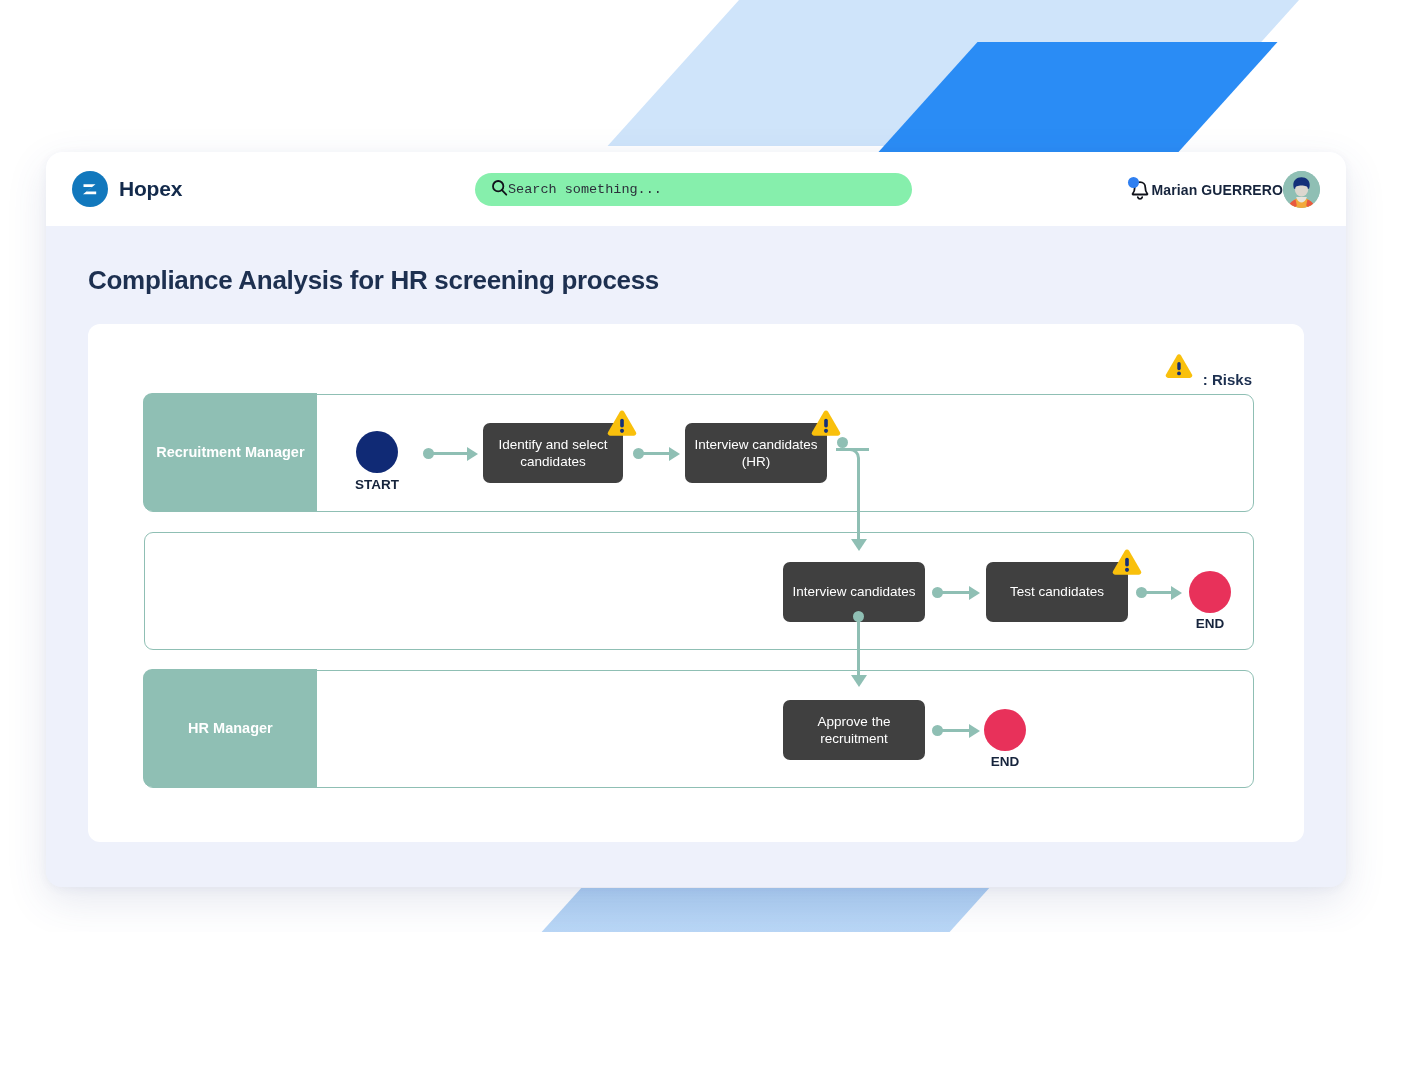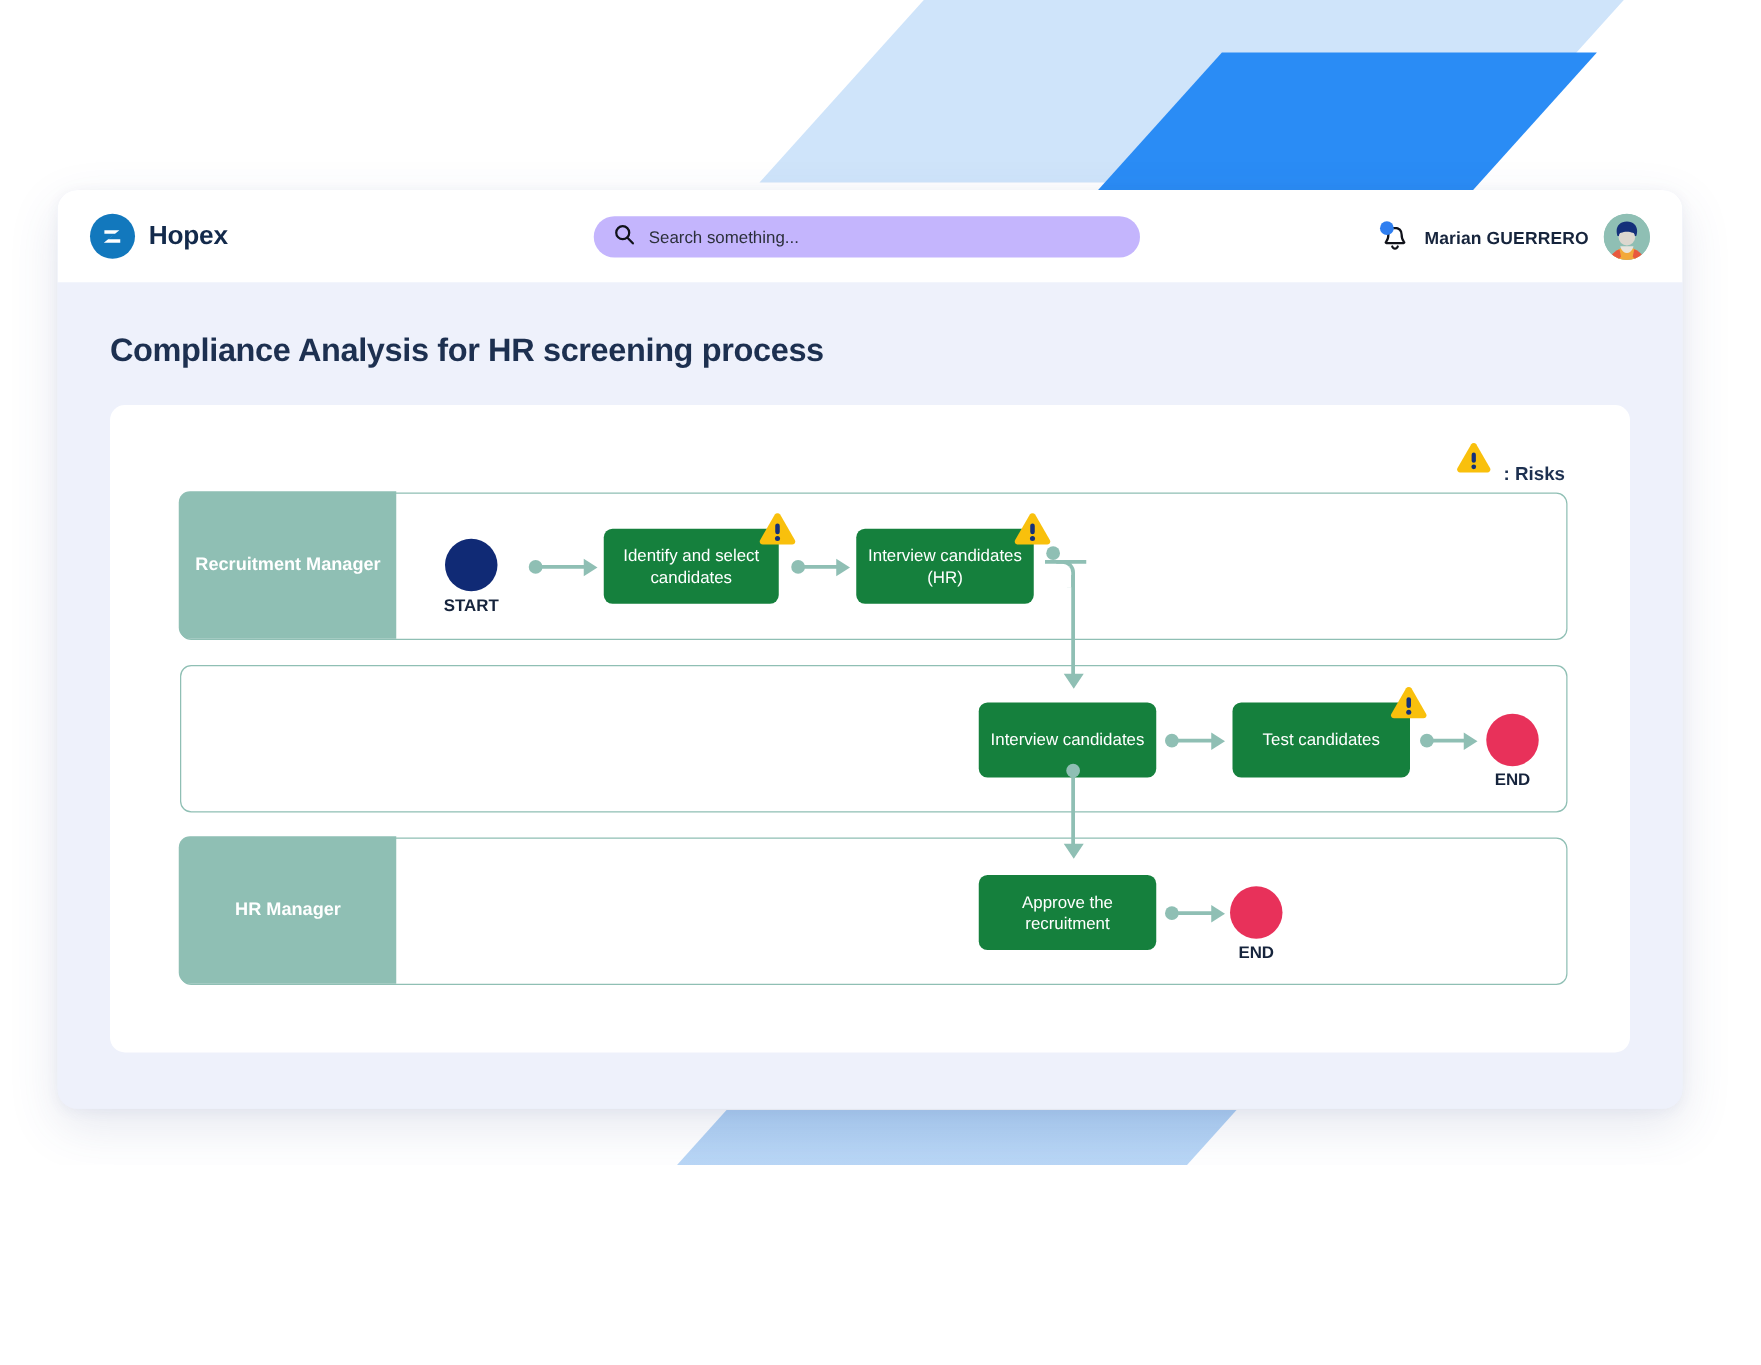--- a/index.html
+++ b/index.html
@@ -94,42 +94,41 @@
     color: #132a4b;
     letter-spacing: -0.2px;
   }
 
   .searchbar {
     position: absolute;
     left: 429px;
     top: 21px;
     width: 437px;
     height: 33px;
-    background: #c4b5fd;
+    background: #86efac;
     border-radius: 17px;
     display: flex;
     align-items: center;
     padding: 0 16px;
-    gap: 11px;
     cursor: text;
+    font-family: Liberation Mono, monospace;
   }
   .search-icon { flex: 0 0 auto; display: block; }
   .search-placeholder {
     font-size: 13.5px;
     color: #2b2f3a;
     white-space: nowrap;
   }
 
   .user-area {
     position: absolute;
     right: 26px;
     top: 19px;
     display: flex;
     align-items: center;
-    gap: 12px;
   }
   .bell-wrap { position: relative; width: 24px; height: 26px; cursor: pointer; }
   .bell-dot {
     position: absolute;
     left: 0px; top: 0px;
     width: 11px; height: 11px;
     border-radius: 50%;
     background: #2f7ff0;
   }
   .user-name {
@@ -232,21 +231,21 @@
     position: absolute;
     left: 174px;
     top: 0;
     right: 0;
     bottom: 0;
   }
 
   
   .node {
     position: absolute;
-    background: #15803d;
+    background: #404040;
     border-radius: 7px;
     color: #ffffff;
     display: flex;
     align-items: center;
     justify-content: center;
     text-align: center;
     font-size: 13.5px;
     line-height: 1.28;
     font-weight: 400;
     padding: 0 8px;

